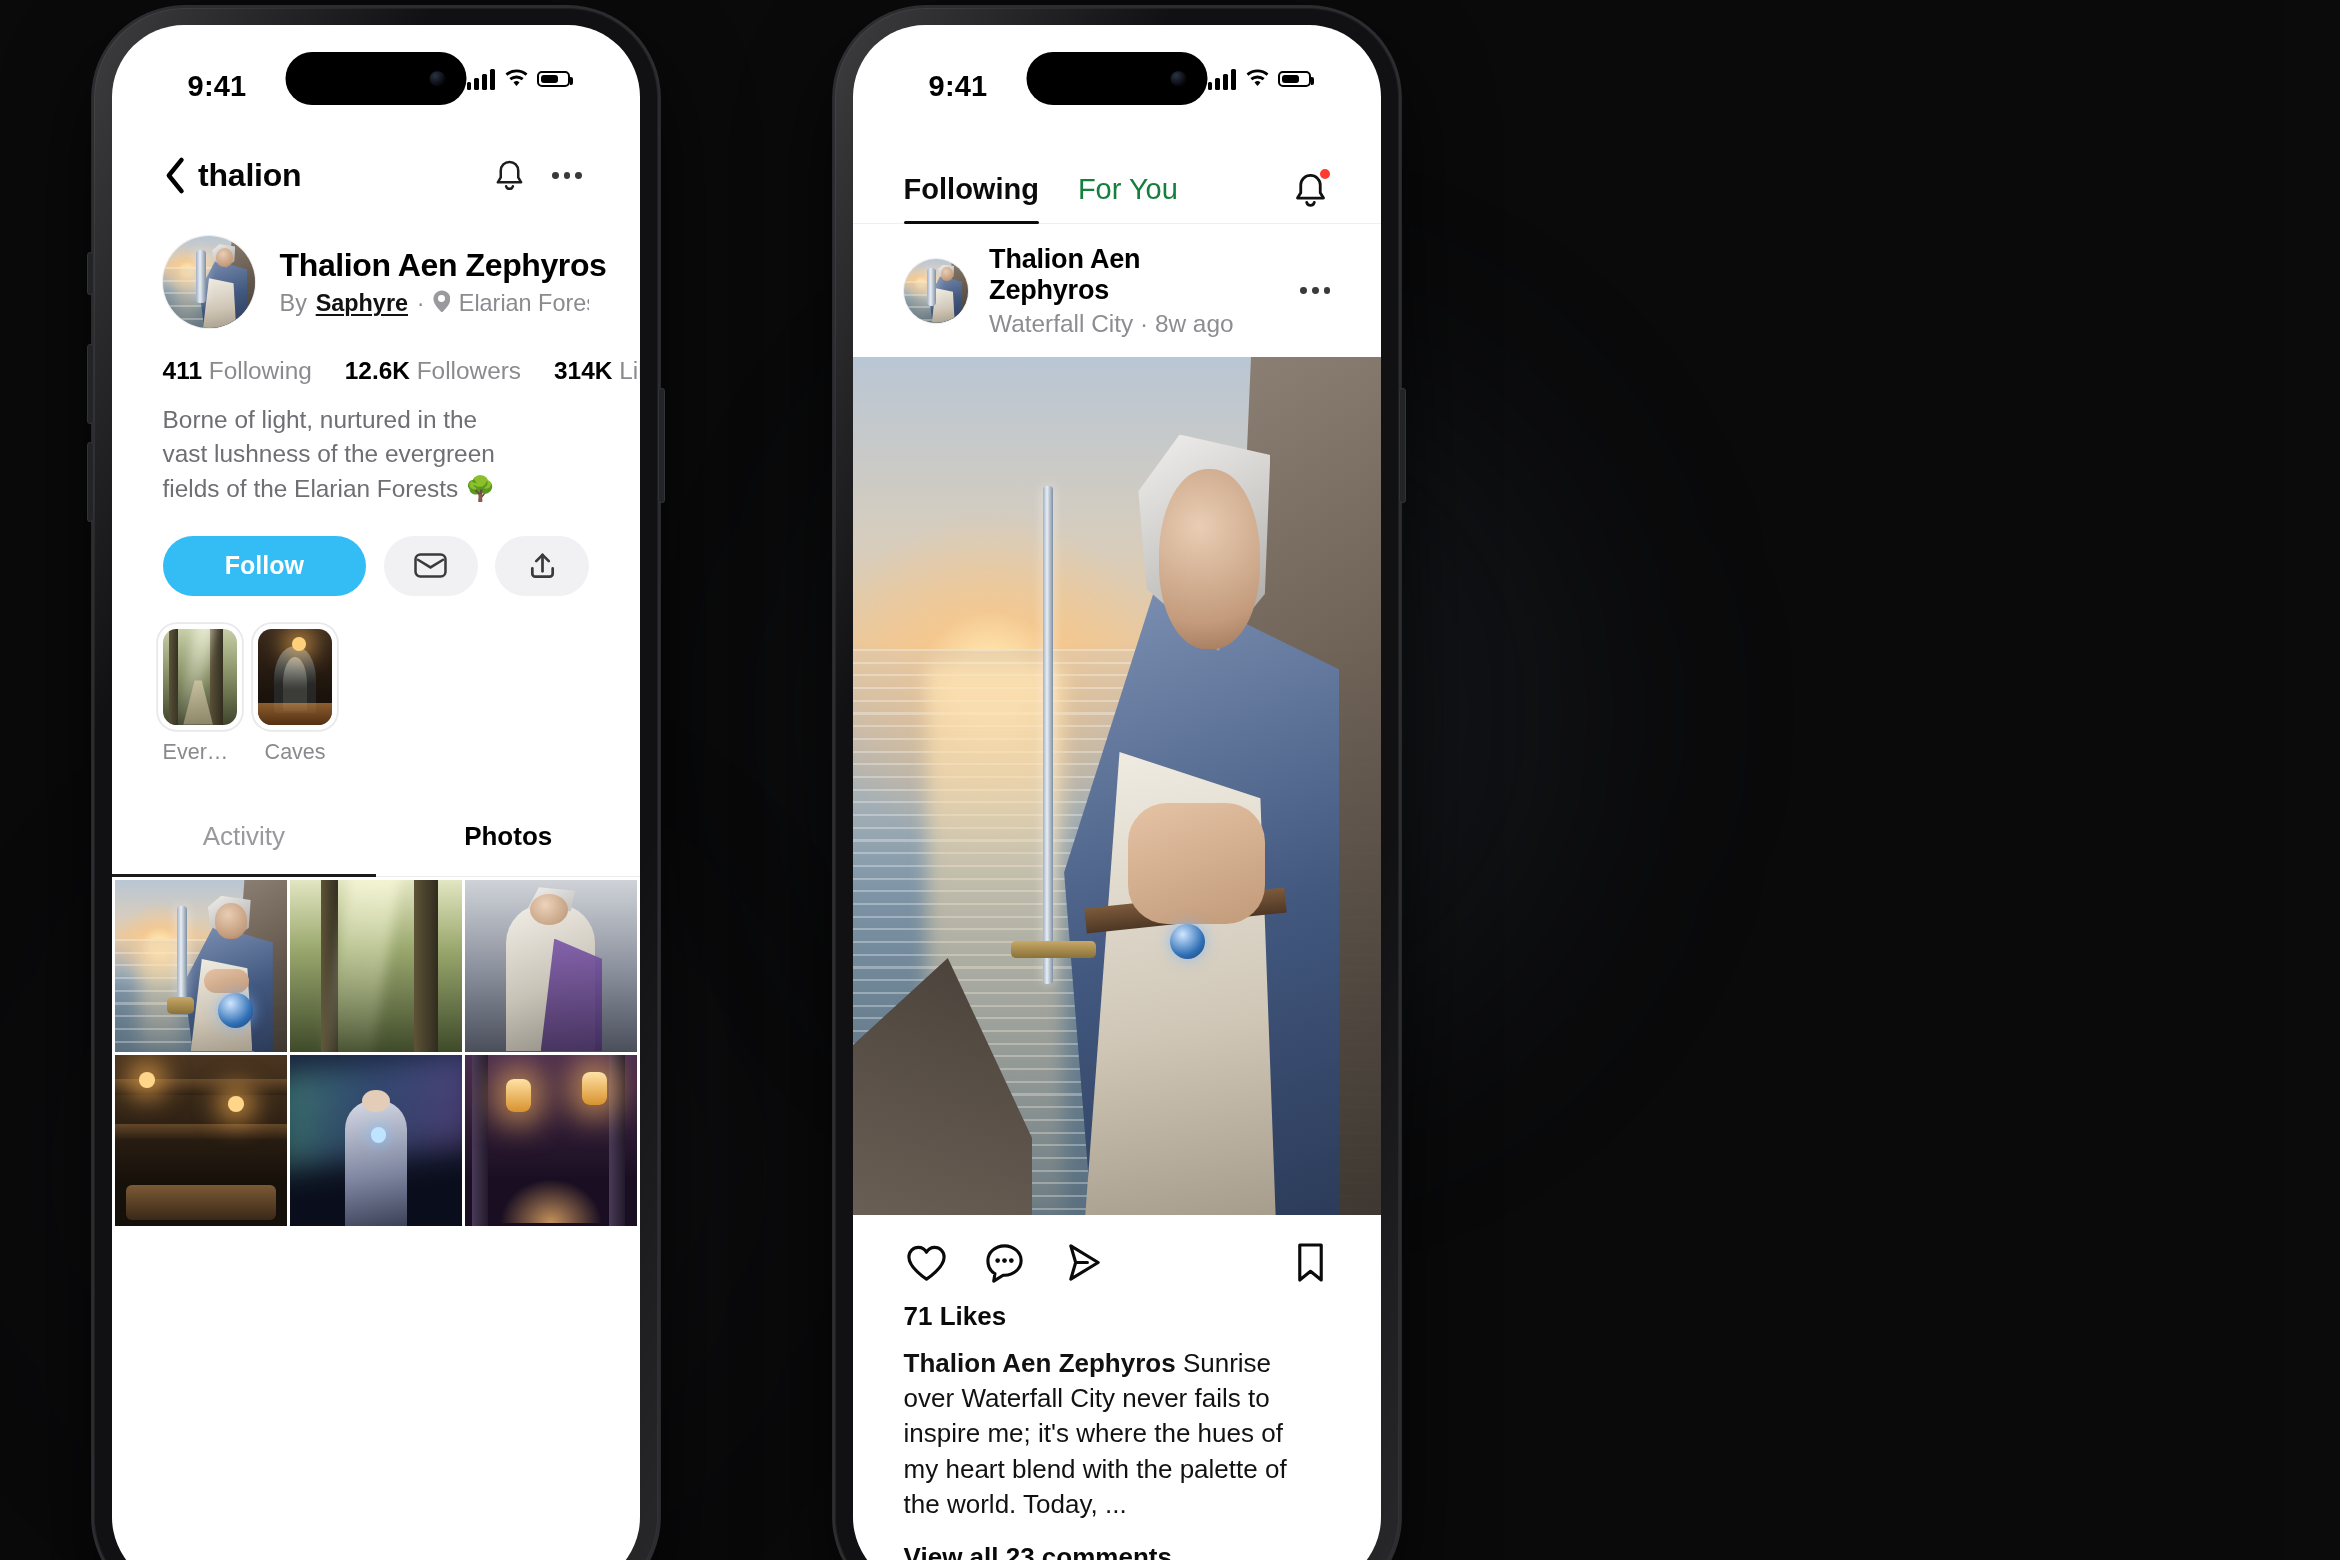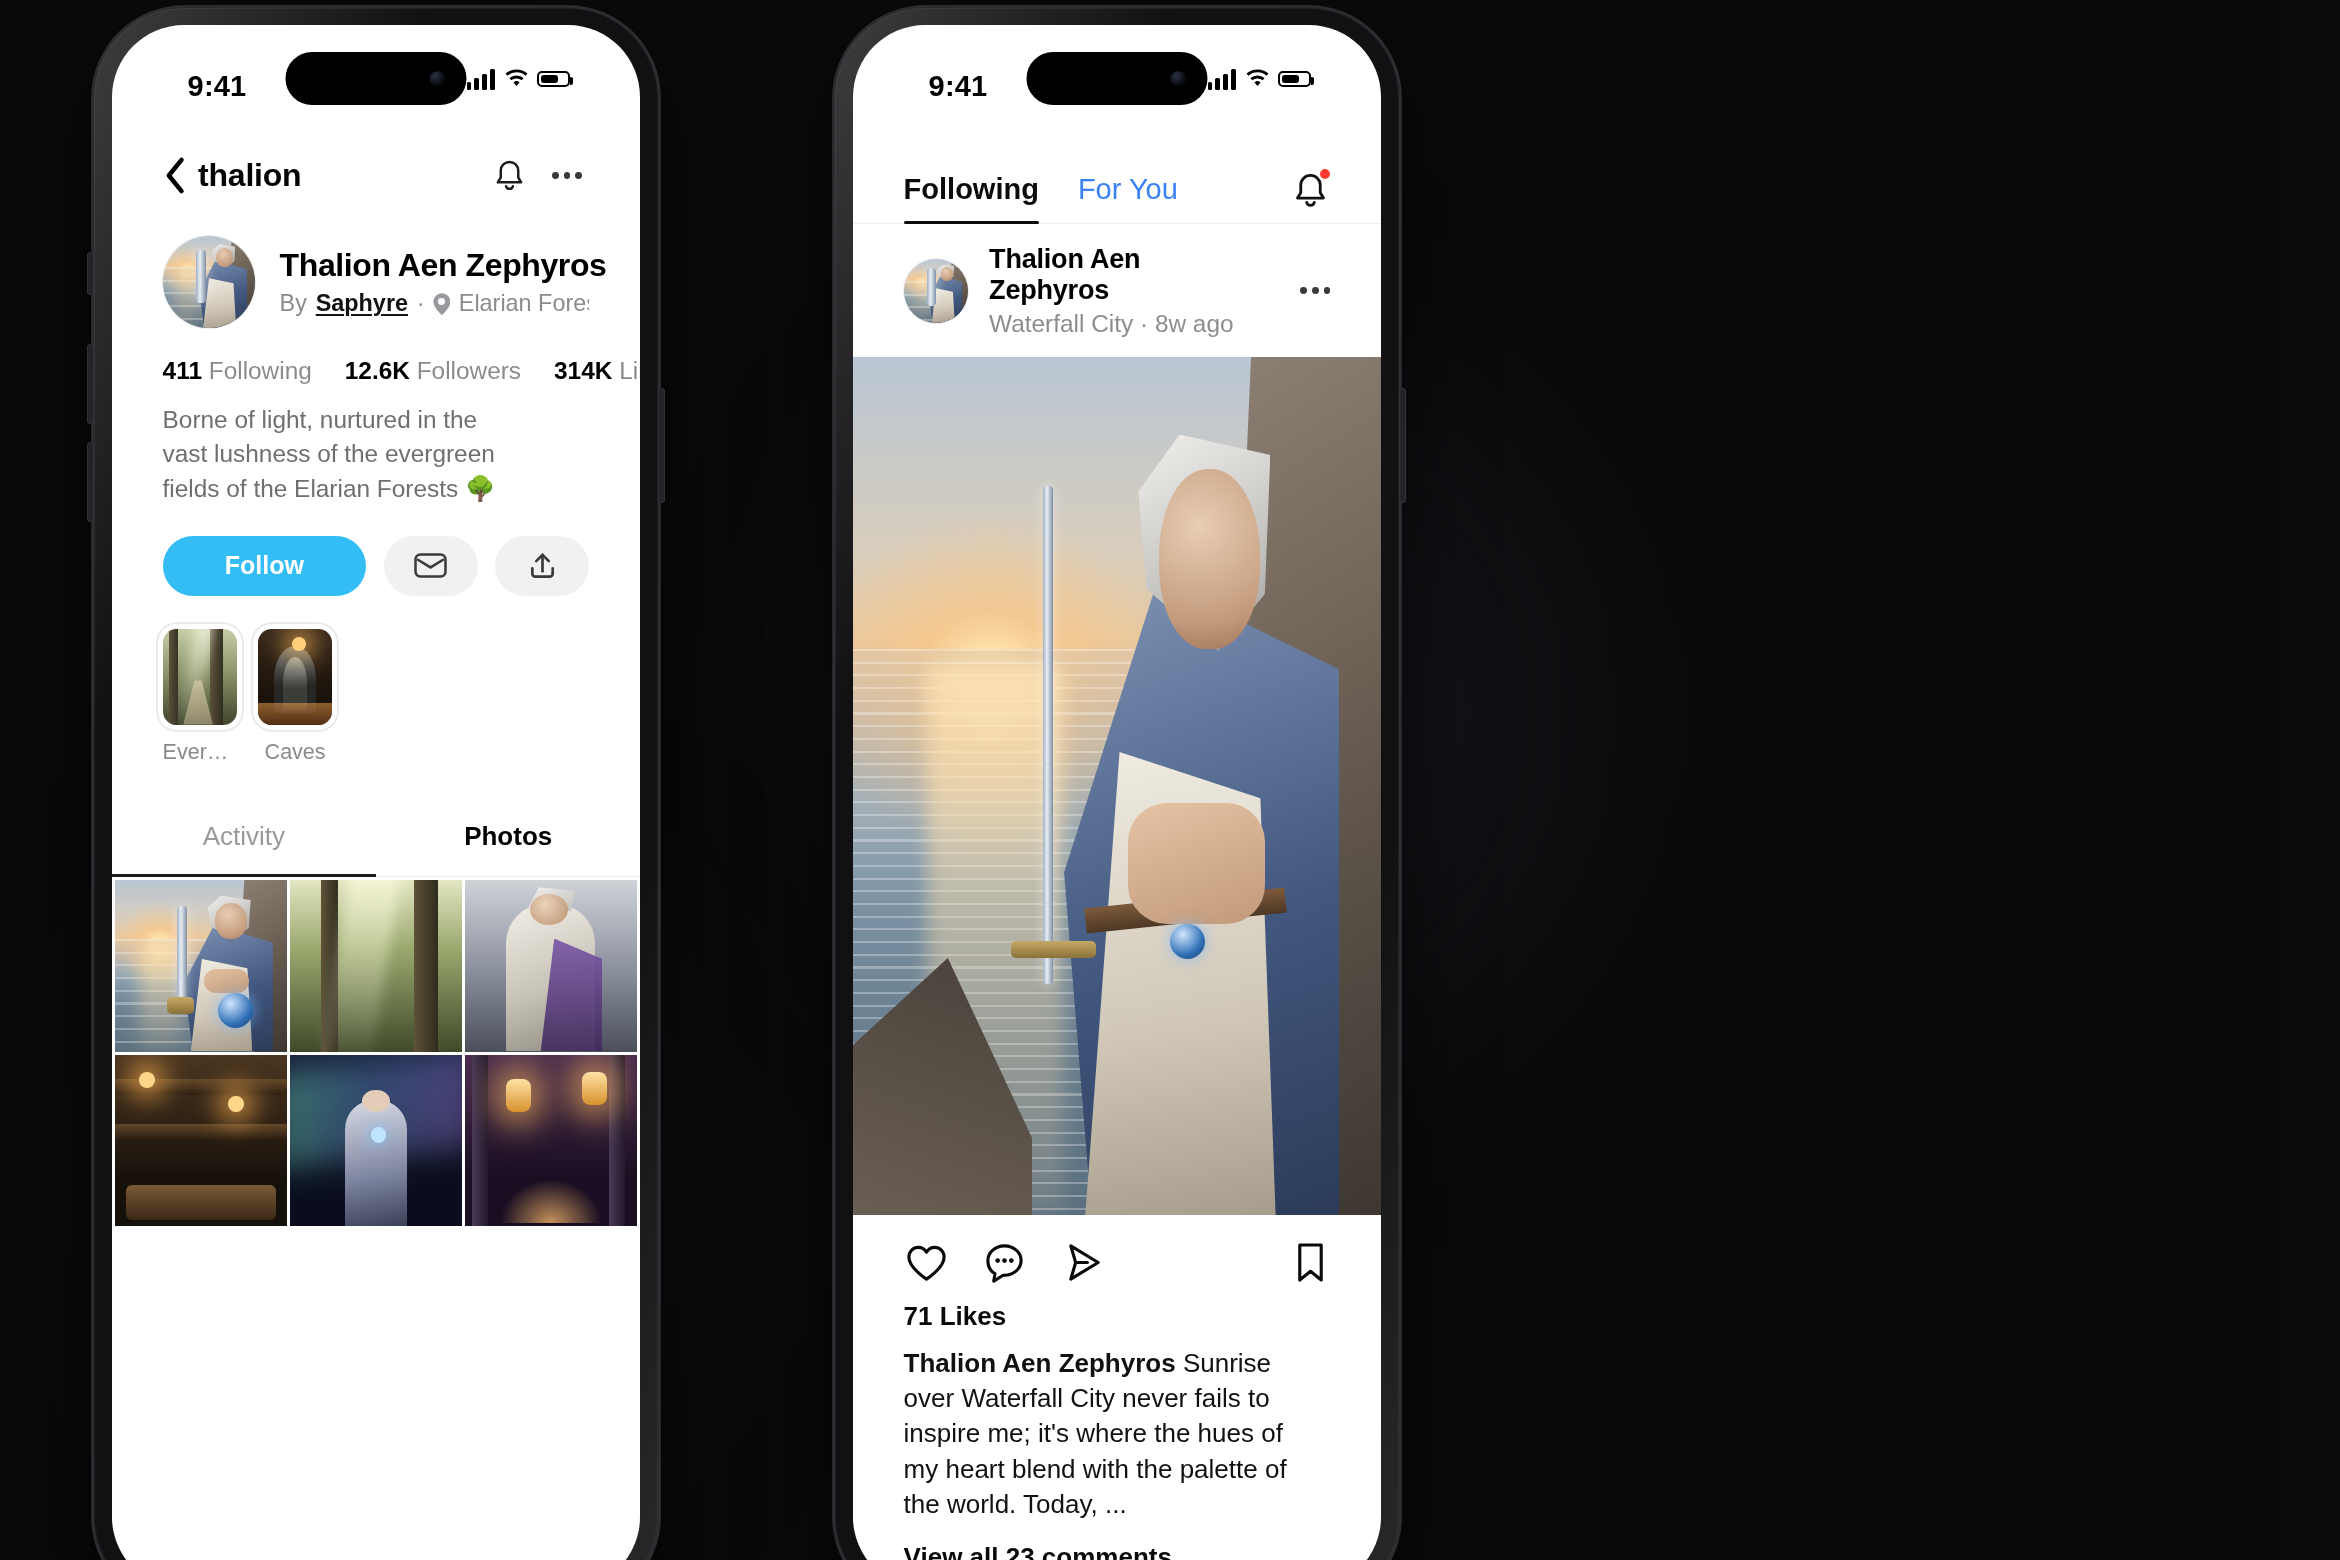--- a/index.html
+++ b/index.html
@@ -54,21 +54,21 @@
   .nav .spacer{flex:1}
   .nav .ico{width:45px;height:45px;display:flex;align-items:center;justify-content:center;cursor:pointer}
   .dots{display:flex;gap:4.9px;align-items:center}
   .dots i{width:6.8px;height:6.8px;border-radius:50%;background:#3a3a3a;display:block}
 
   .prof-head{display:flex;align-items:center;gap:25px;padding:15.6px 51px 0}
   .avatar{width:92px;height:92px;border-radius:50%;flex:0 0 auto;overflow:hidden;position:relative;
     box-shadow:0 0 0 1px rgba(0,0,0,.08)}
   .prof-names{min-width:0}
   .prof-name{font-size:32px;font-weight:700;color:#000;letter-spacing:-0.4px;white-space:nowrap}
-  .prof-sub{display:flex;align-items:center;gap:8.8px;margin-top:6.8px;font-size:23.4px;color:#8b8b8f;white-space:nowrap;overflow:hidden}
+  .prof-sub{display:flex;gap:8.8px;margin-top:6.8px;font-size:23.4px;color:#8b8b8f;white-space:nowrap;overflow:hidden}
   .prof-sub b{color:#121212;font-weight:700;text-decoration:underline;text-underline-offset:2.9px}
   .pin{width:16.6px;height:21.5px;flex:0 0 auto;position:relative}
   .pin::before{content:"";position:absolute;inset:0;background:#9a9a9e;
     clip-path:path("M8.5 0C3.8 0 0 3.8 0 8.5C0 14.6 8.5 22 8.5 22S17 14.6 17 8.5C17 3.8 13.2 0 8.5 0Z")}
   .pin::after{content:"";position:absolute;left:4.9px;top:4.9px;width:6.8px;height:6.8px;border-radius:50%;background:#fff}
 
   .stats{display:flex;gap:33px;padding:29px 51px 0;font-size:24.4px;color:#8b8b8f;white-space:nowrap}
   .stats b{color:#000;font-weight:700;margin-right:6.8px}
   .bio{padding:17.6px 51px 0;font-size:24.4px;line-height:1.42;color:#6e6e73;max-width:458px}
 
@@ -87,21 +87,21 @@
   .tabbar .tab{flex:1;text-align:center;padding:25px 0 23.4px;font-size:26px;color:#9a9a9e;cursor:pointer}
   .tabbar .tab.on{color:#000;font-weight:700}
   .tab-underline{position:absolute;left:0;bottom:-1px;width:50%;height:2.9px;background:#1b1b1d}
 
   .grid{display:grid;grid-template-columns:repeat(3,1fr);gap:3.9px;padding:3.9px 3.9px 0}
   .cell{position:relative;padding-top:100%;overflow:hidden;cursor:pointer}
   .cell>div{position:absolute;inset:0}
 
   
   .feedtop{display:flex;align-items:flex-end;padding:0 51px;height:94px;border-bottom:1px solid #efeff0;position:relative}
-  .ftab{font-size:29px;padding-bottom:17.6px;margin-right:39px;color:#3b82f6;cursor:pointer;position:relative}
+  .ftab{font-size:29px;padding-bottom:17.6px;margin-right:39px;color:#15803d;cursor:pointer;position:relative}
   .ftab.on{color:#0b0b0c;font-weight:700}
   .ftab.on::after{content:"";position:absolute;left:0;right:0;bottom:-1px;height:3.9px;background:#0b0b0c;border-radius:2px}
   .feedtop .sp{flex:1}
   .bellwrap{position:relative;padding-bottom:9.8px;cursor:pointer}
   .bell-dot{position:absolute;right:-2px;top:-3.9px;width:14.6px;height:14.6px;border-radius:50%;background:#ff3b30;border:2.9px solid #fff}
 
   .post-head{display:flex;align-items:center;gap:21.5px;padding:19.5px 51px}
   .post-av{width:64px;height:64px;border-radius:50%;overflow:hidden;position:relative;flex:0 0 auto;box-shadow:0 0 0 1px rgba(0,0,0,.08)}
   .post-name{font-size:27px;font-weight:700;color:#000;letter-spacing:-0.2px}
   .post-meta{font-size:24.4px;color:#8d8d91;margin-top:3.9px}

